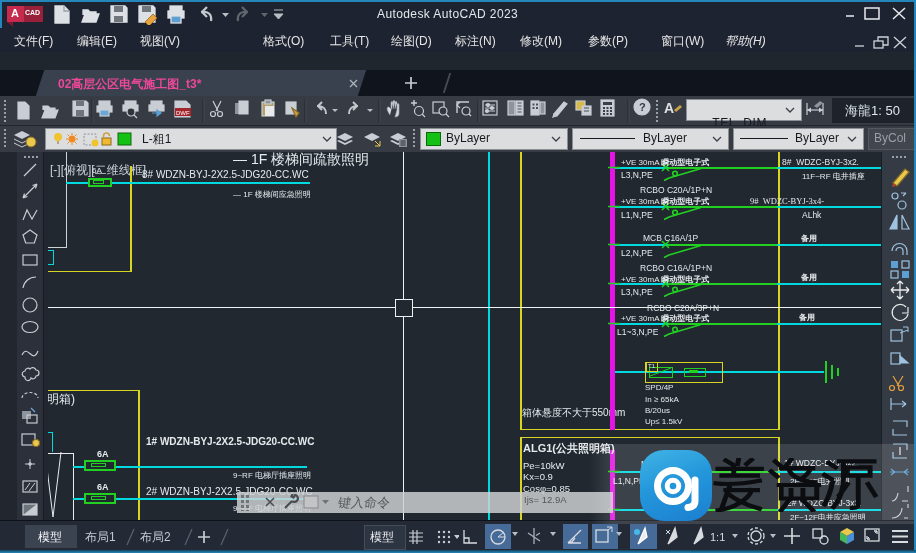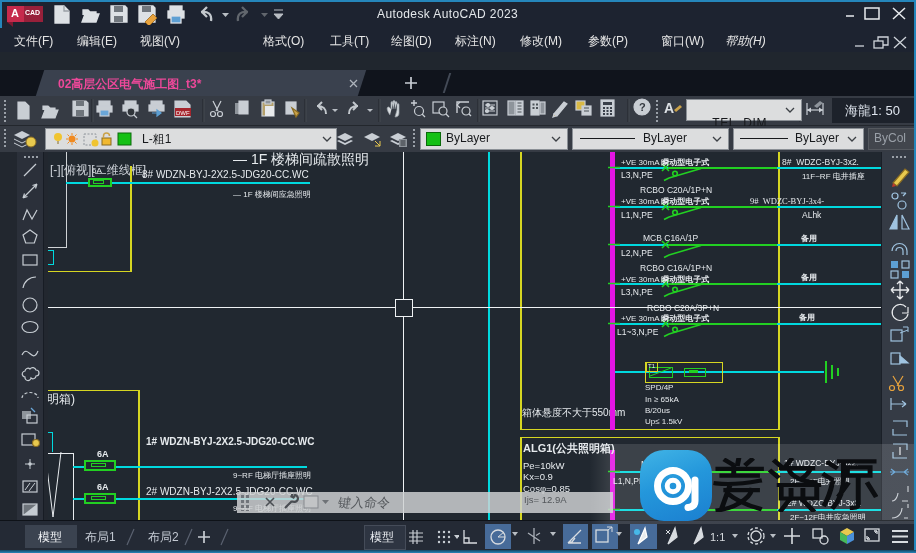--- a/index.html
+++ b/index.html
@@ -613,21 +613,21 @@
         </svg>
   </div>
   <div class="abs" style="left:868px;top:2px;width:46px;height:20px;background:#42464d;border:1px solid #55595f;">
     <div class="t" style="left:5px;top:2px;color:#9aa0a8;font-size:12px;">ByCol</div>
   </div>
  </div>
  <div class="abs" id="statusbar">
   <div class="abs" style="left:25px;top:4px;width:52px;height:23px;background:#3b4350;"></div>
   <div class="t" style="left:38px;top:8px;color:#f0f2f5;font-size:12px;">模型</div>
   <div class="t" style="left:85px;top:8px;color:#c3c9d2;font-size:12px;">布局1</div>
-  <div class="t" style="left:148px;top:8px;color:#c3c9d2;font-size:12px;">布局2</div>
+  <div class="t" style="left:140px;top:8px;color:#c3c9d2;font-size:12px;">布局2</div>
   <svg class="abs" style="left:122px;top:6px;" width="110" height="20">
         <g stroke="#5a6170" stroke-width="1.2">
           <path d="M5 18 L12 2 M63 18 L70 2 M99 18 L106 2"></path>
         </g>
       </svg>
   <svg class="abs" style="left:197px;top:9px;" width="14" height="14" viewBox="0 0 14 14">
         <path d="M7 1 v12 M1 7 h12" stroke="#c8cdd3" stroke-width="1.7"></path>
       </svg>
   <div class="abs" style="left:364px;top:4px;width:40px;height:23px;background:#2e3542;border:1px solid #454c59;"></div>
   <div class="t" style="left:370px;top:8px;color:#e8ebef;font-size:12px;">模型</div>

